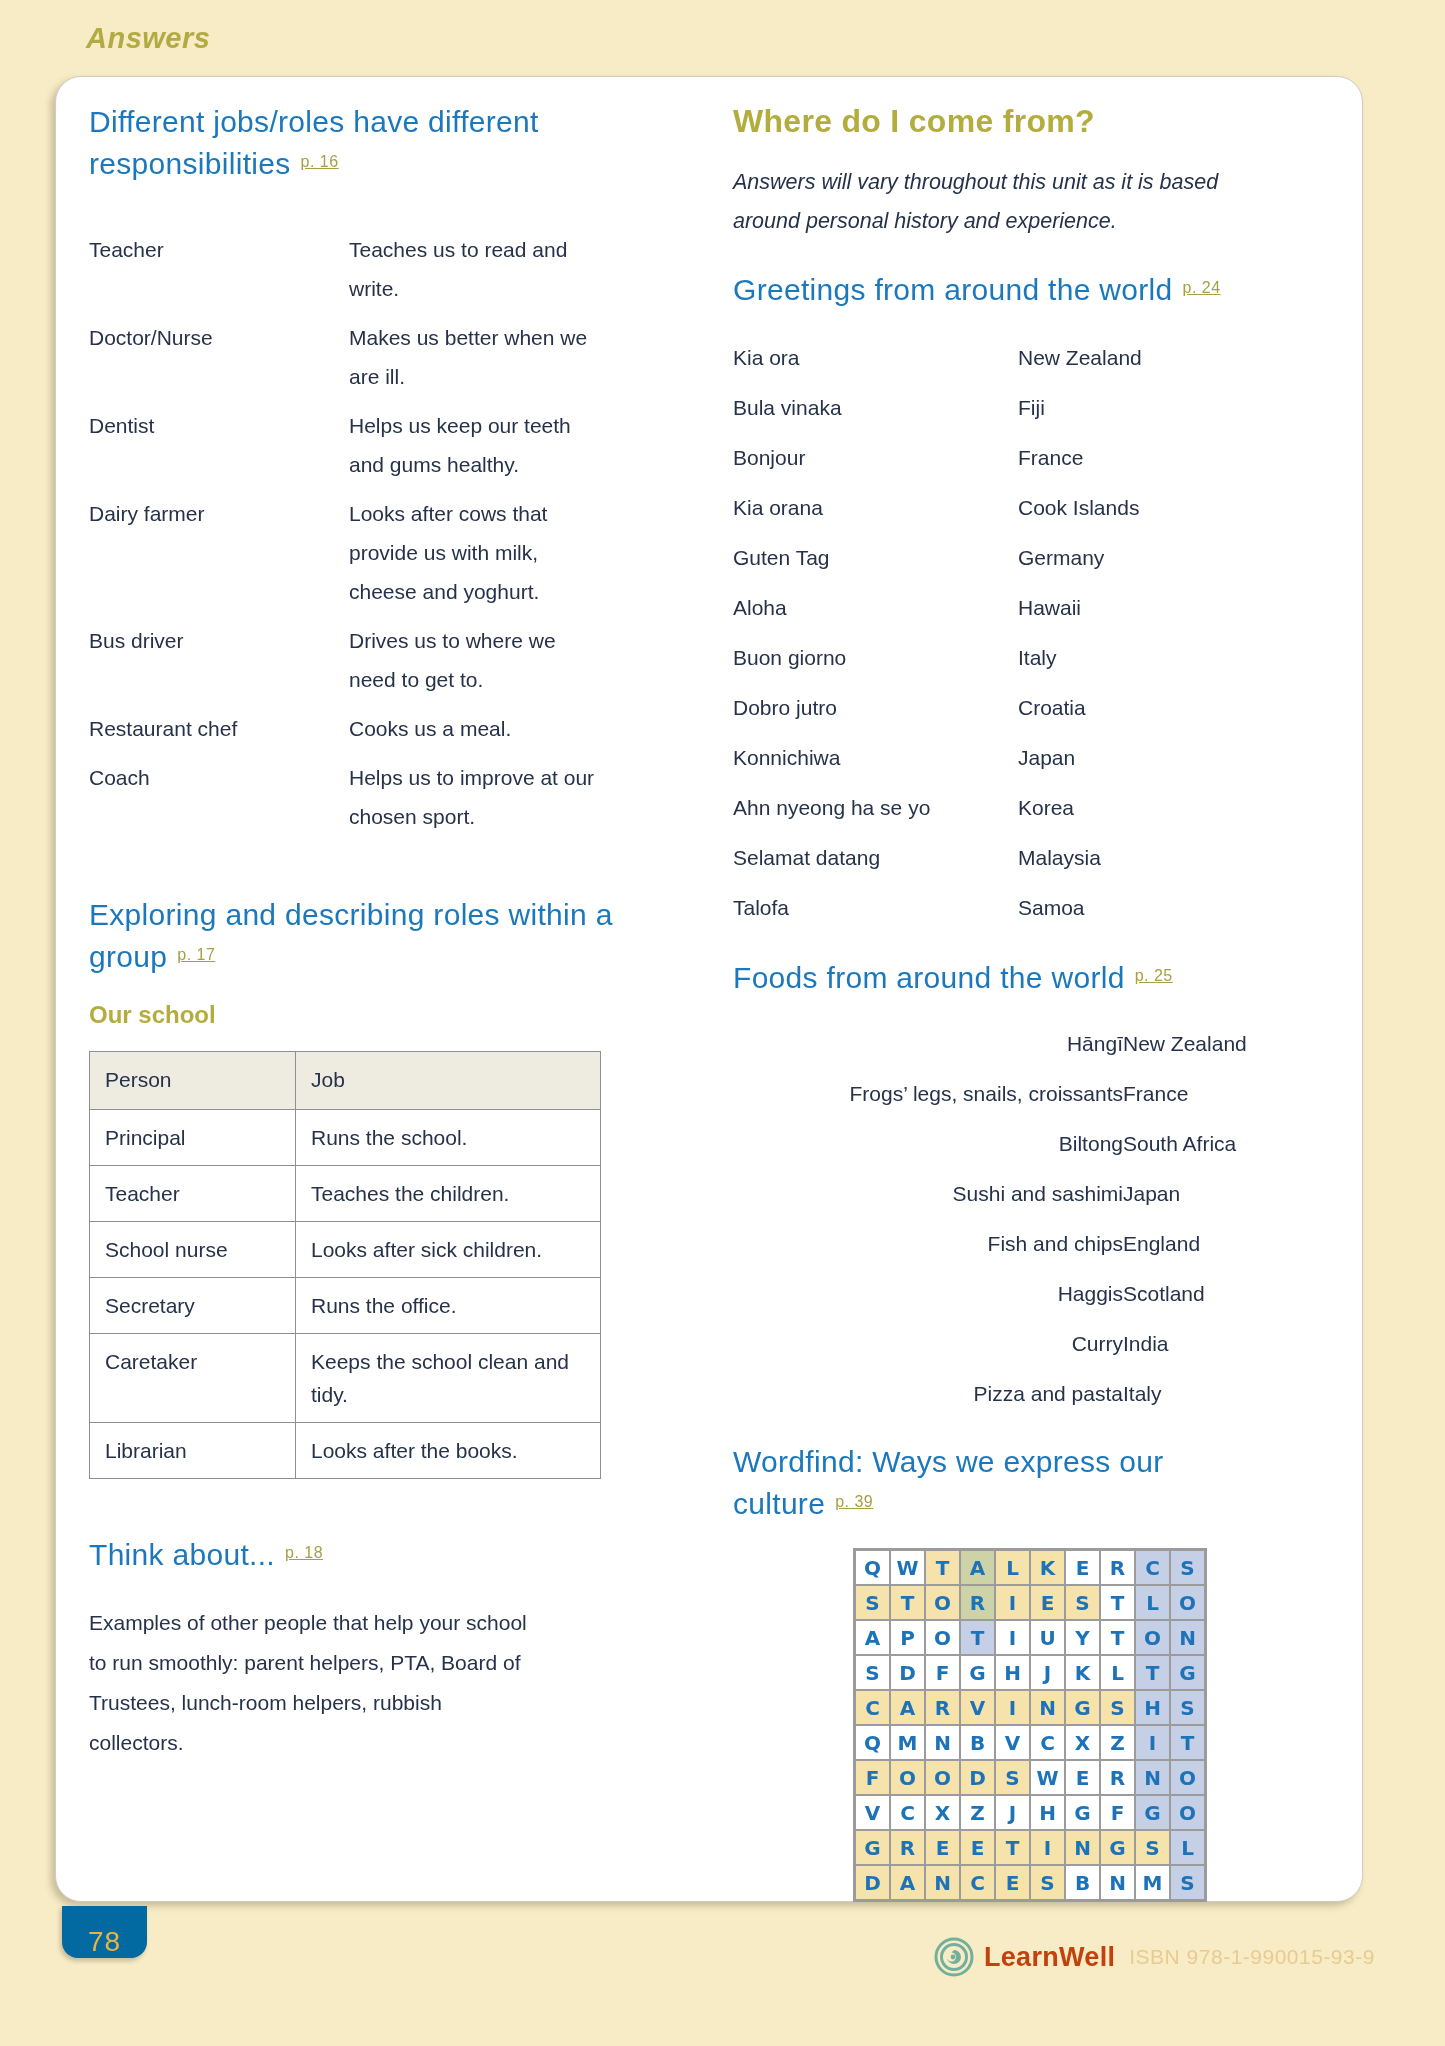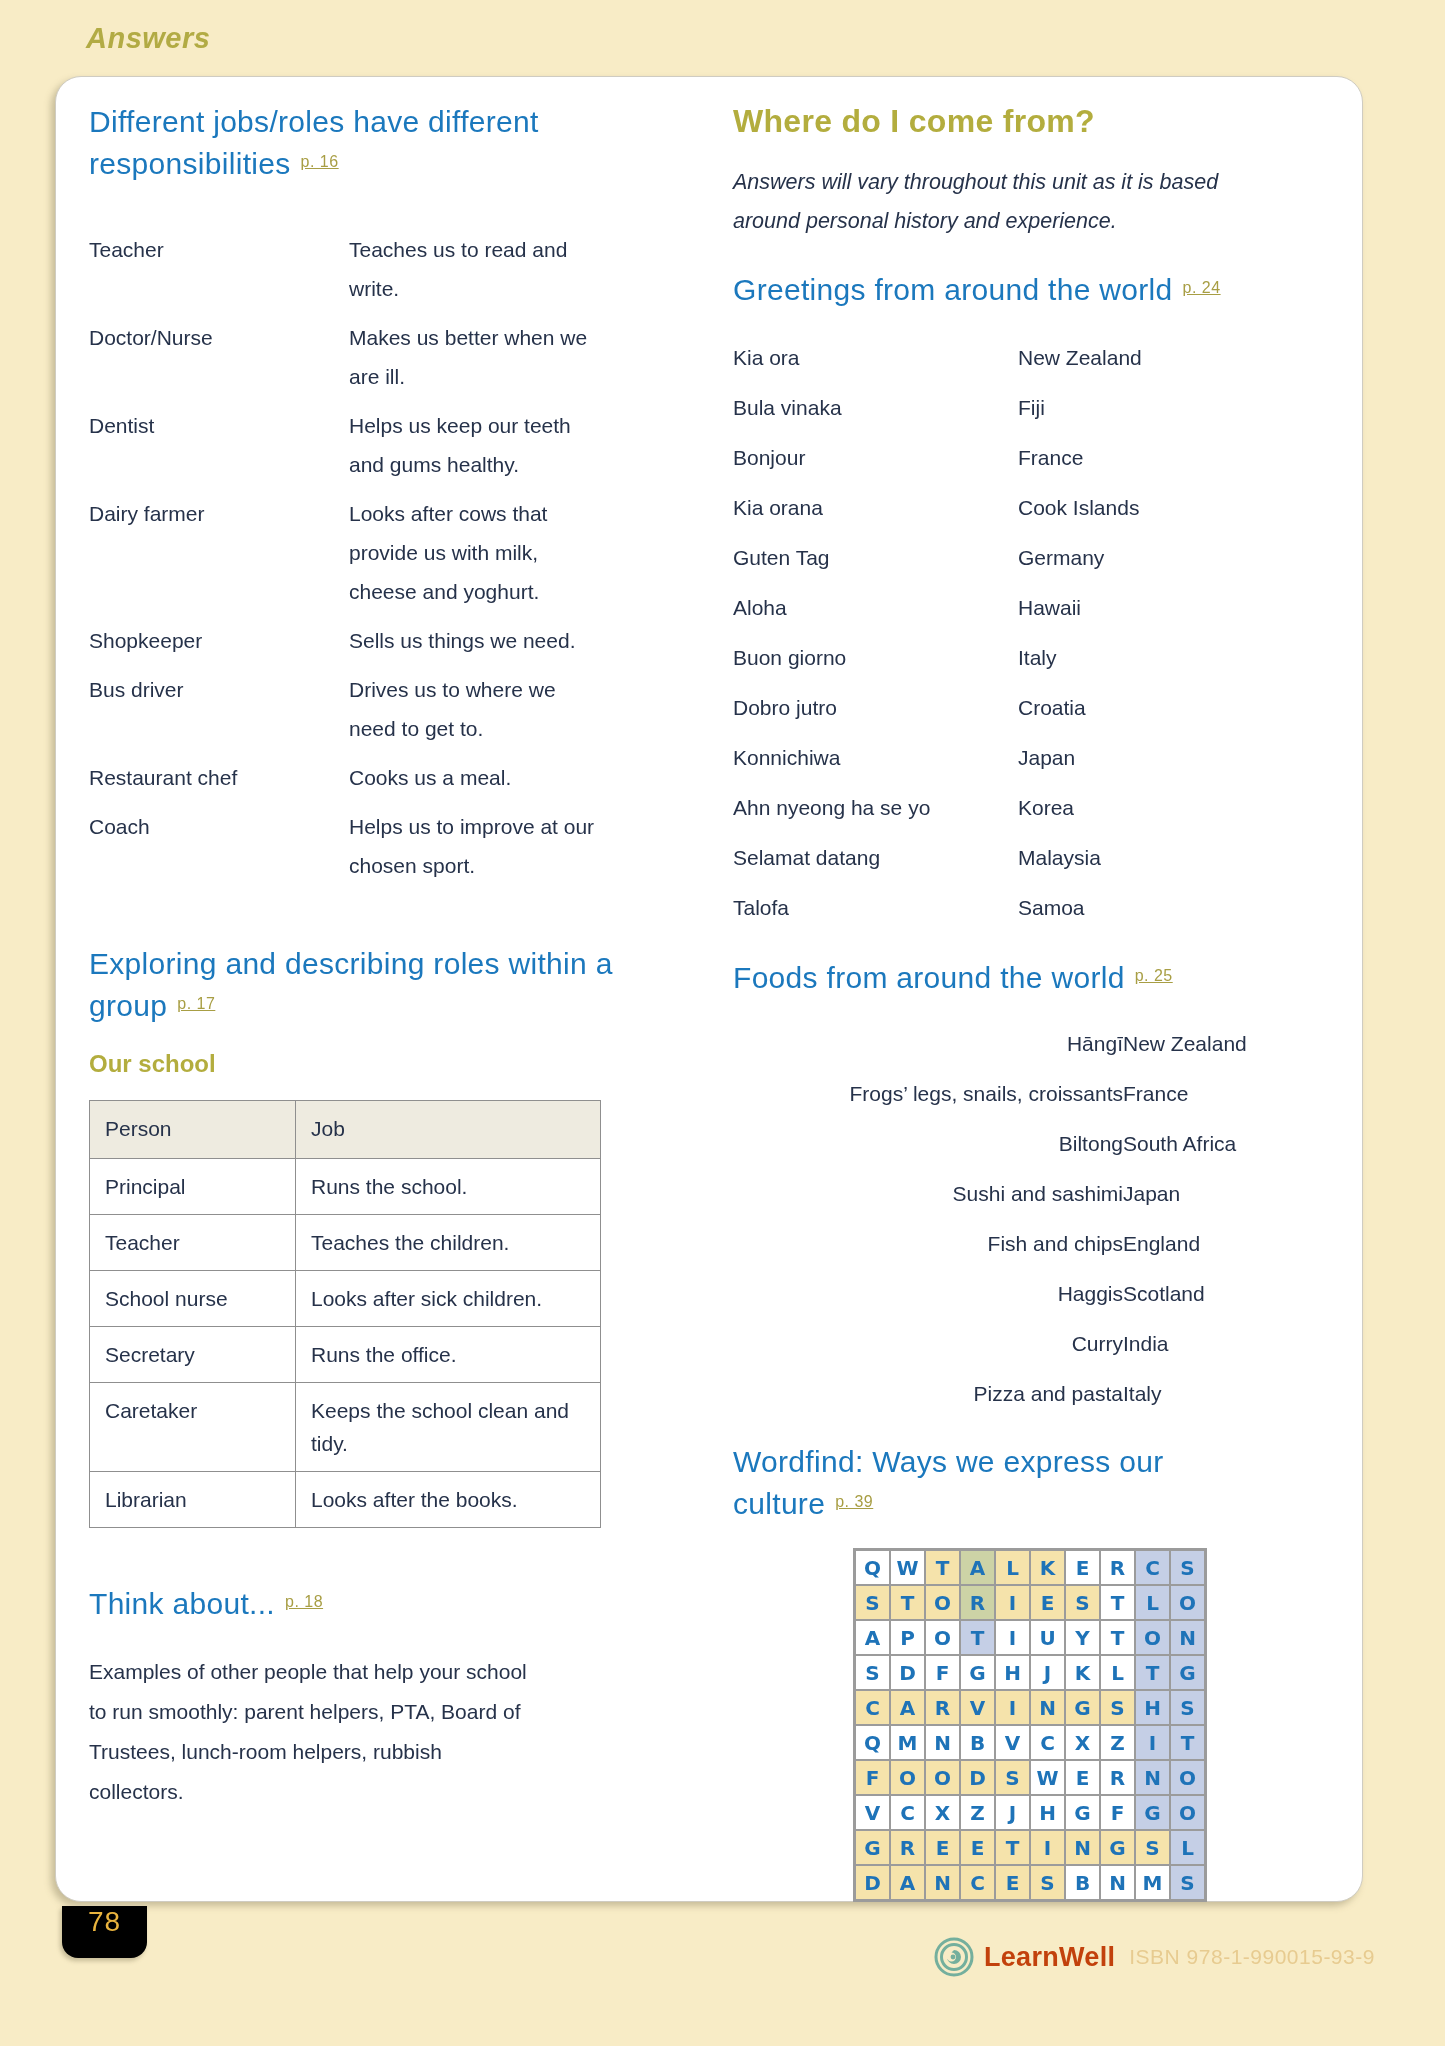--- a/index.html
+++ b/index.html
@@ -86,23 +86,23 @@
     border:1px solid #9b9b9b; display:flex; align-items:center; justify-content:center;
     font-weight:bold; font-size:20px; color:#1e73b8; background:#ffffff;
     font-family:"DejaVu Sans","Liberation Sans",sans-serif;
   }
   .wf-cell.y { background:#f5e3ab; }
   .wf-cell.b { background:#c5cfe6; }
   .wf-cell.g { background:#cdd3a6; }
 
   .page-tab {
     position:absolute; left:62px; top:1906px; width:85px; height:52px;
-    background:#000000; border-radius:0 0 16px 16px;
+    background:#0369a1; border-radius:0 0 16px 16px;
     box-shadow:-2px 3px 4px rgba(110,100,70,0.35);
-    display:flex; align-items:flex-start; justify-content:center;
+    display:flex; align-items:flex-end; justify-content:center;
   }
   .page-tab .num { color:#eab43e; font-size:28px; letter-spacing:1px; }
 
   .footer {
     position:absolute; left:933px; top:1936px;
     display:flex; align-items:center;
   }
   .footer .brand { color:#c2410c; font-size:27px; font-weight:bold; margin-left:9px; letter-spacing:0.3px; }
   .footer .isbn  { color:#e7cb90; font-size:21px; margin-left:14px; letter-spacing:0.5px; }
   .mt55 { margin-top:55px; }
@@ -131,24 +131,20 @@
           <span class="term">Doctor/Nurse</span>
           <span class="desc">Makes us better when we are ill.</span>
         </div>
         <div class="pair-row">
           <span class="term">Dentist</span>
           <span class="desc">Helps us keep our teeth and gums healthy.</span>
         </div>
         <div class="pair-row">
           <span class="term">Dairy farmer</span>
           <span class="desc">Looks after cows that provide us with milk, cheese and yoghurt.</span>
-        </div>
-        <div class="pair-row">
-          <span class="term">Shopkeeper</span>
-          <span class="desc">Sells us things we need.</span>
         </div>
         <div class="pair-row">
           <span class="term">Bus driver</span>
           <span class="desc">Drives us to where we need to get to.</span>
         </div>
         <div class="pair-row">
           <span class="term">Restaurant chef</span>
           <span class="desc">Cooks us a meal.</span>
         </div>
         <div class="pair-row">

